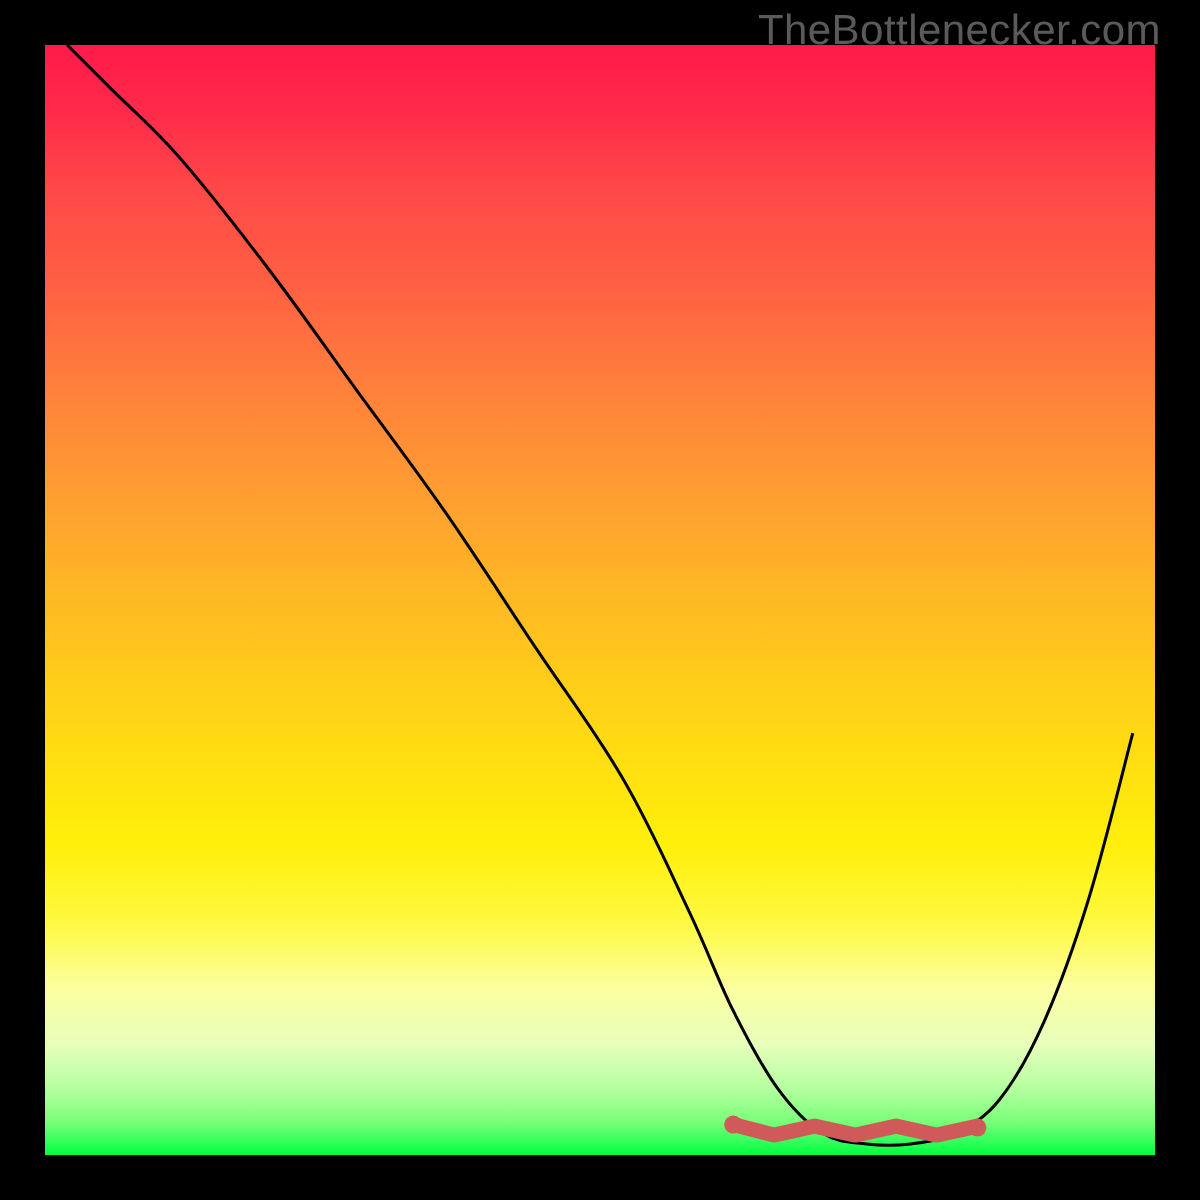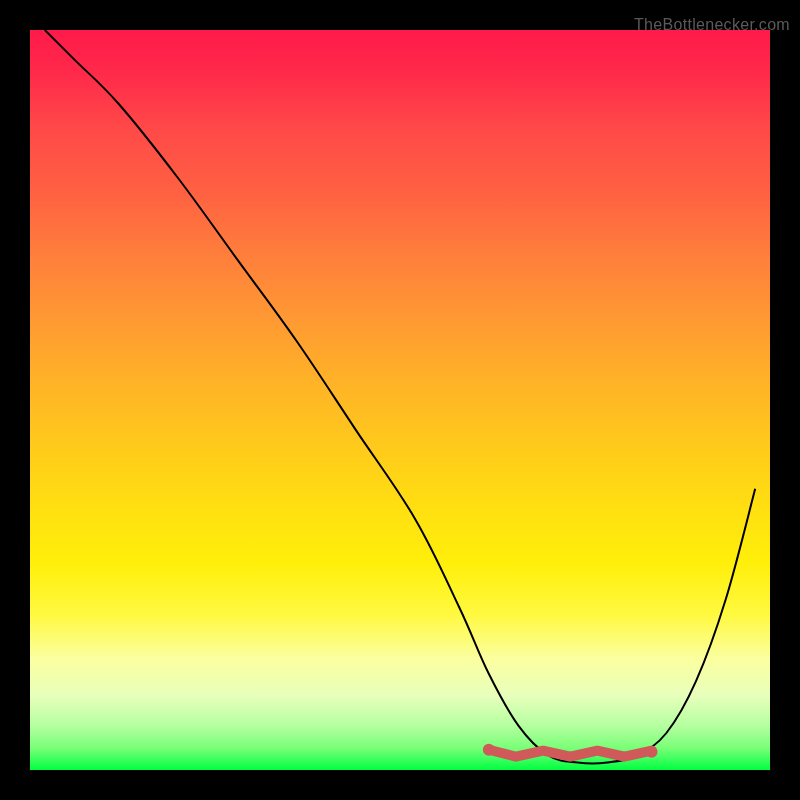--- a/index.html
+++ b/index.html
@@ -7,27 +7,26 @@
     width: 800px;
     height: 800px;
     background: #000000;
     font-family: Arial, sans-serif;
     position: relative;
     overflow: hidden;
   }
   .watermark {
     position: absolute;
     top: 4px;
-    right: 10px;
+    right: 26px;
     color: #5a5a5a;
-    font-size: 16px;
+    font-size: 28px;
     font-weight: 500;
     letter-spacing: 0.3px;
     z-index: 10;
-    margin-top: 12px;
   }
   .chart-area {
     position: absolute;
     top: 30px;
     left: 30px;
     width: 740px;
     height: 740px;
     background: linear-gradient(to bottom,
       #ff1a4a 0%,
       #ff2a4a 6%,

